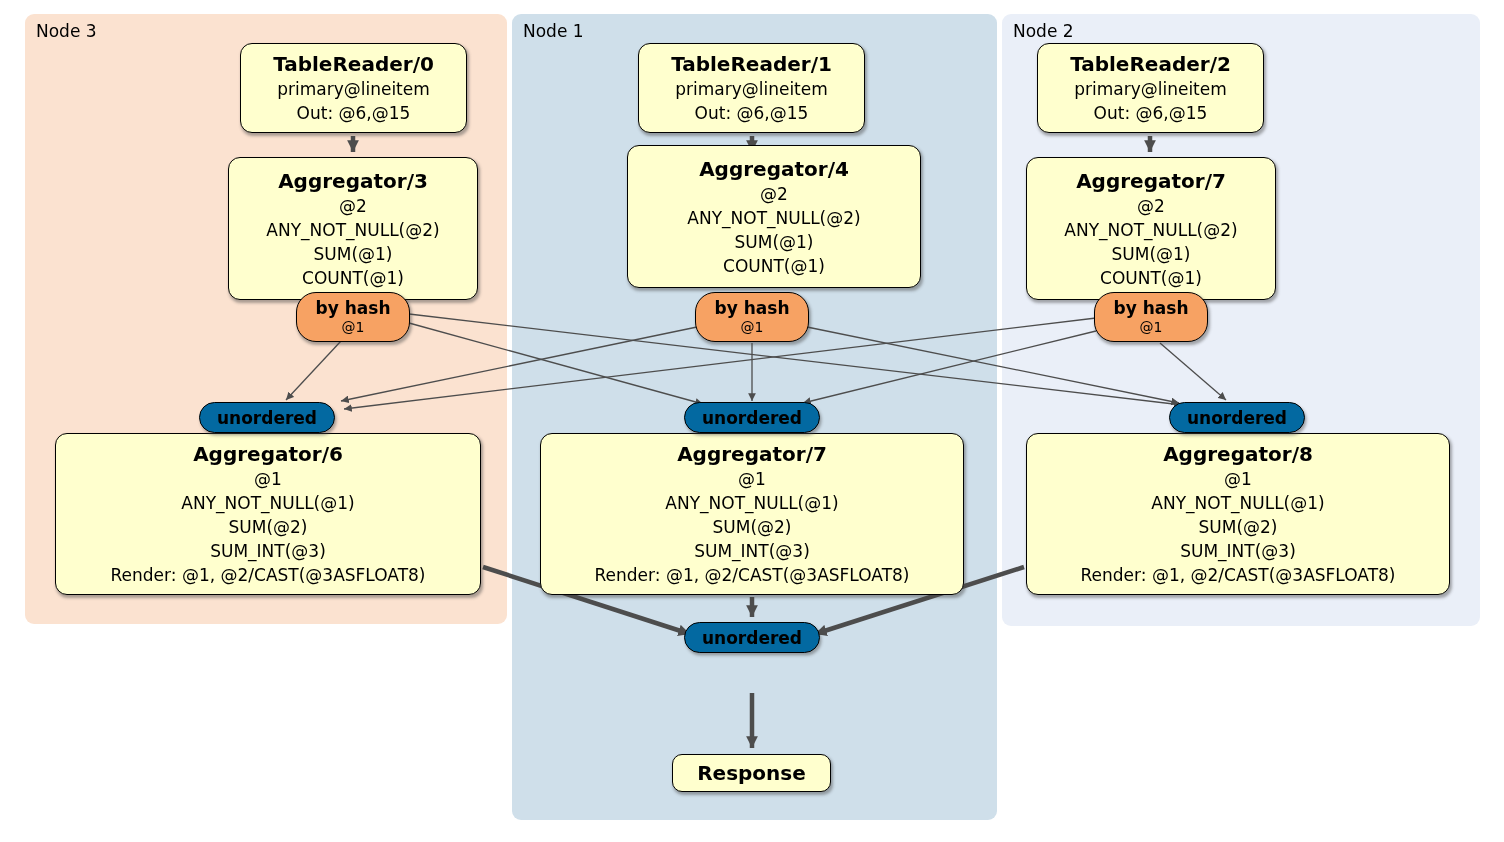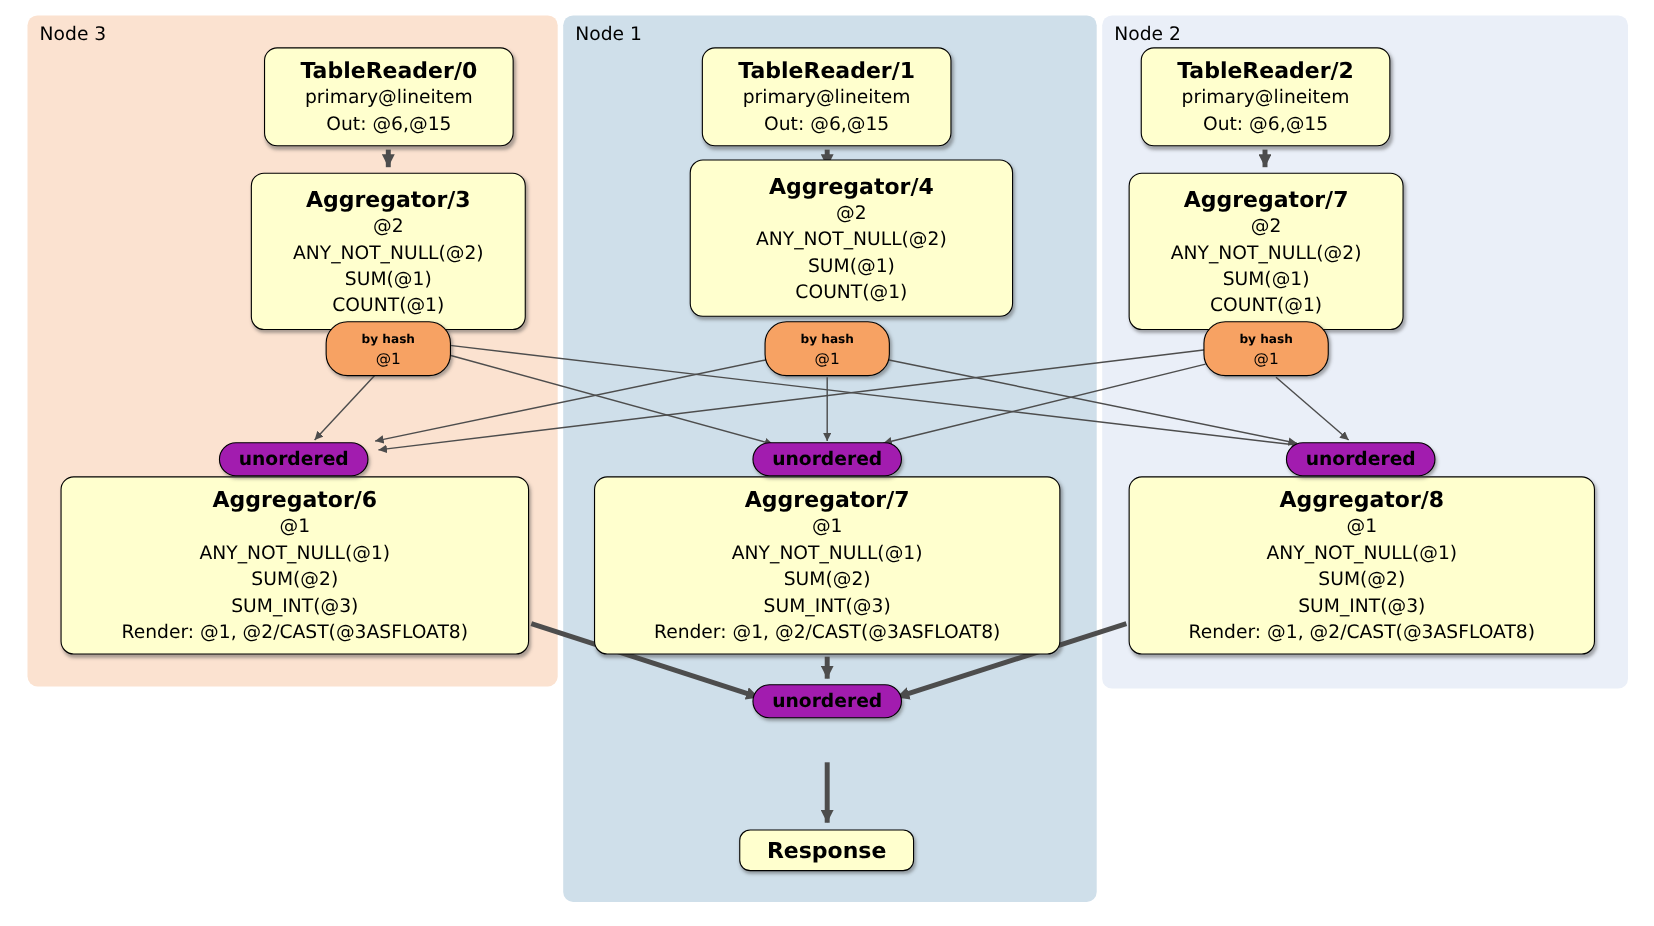--- a/index.html
+++ b/index.html
@@ -20,26 +20,26 @@
   }
   .ptitle{font-weight:bold;font-size:20px;line-height:26px;white-space:nowrap;}
   .pline{font-size:17px;line-height:24px;white-space:nowrap;}
 
   .router{
     position:absolute;z-index:4;box-sizing:border-box;width:114px;height:50px;
     background:#f7a263;border:1.6px solid #000;border-radius:20px;
     box-shadow:1.5px 2.5px 3px rgba(70,70,70,.45);
     display:flex;flex-direction:column;align-items:center;justify-content:center;text-align:center;
   }
-  .rlabel{font-weight:bold;font-size:11px;line-height:21px;}
+  .rlabel{font-weight:bold;font-size:17px;line-height:21px;}
   .rdetail{font-size:14px;line-height:17px;}
 
   .sync{
     position:absolute;z-index:4;box-sizing:border-box;width:136px;height:31px;
-    background:#a21caf;border:1.6px solid #000;border-radius:16px;
+    background:#0369a1;border:1.6px solid #000;border-radius:16px;
     box-shadow:1.5px 2.5px 3px rgba(70,70,70,.45);
     display:flex;align-items:center;justify-content:center;
     font-weight:bold;font-size:17px;
   }
 
   .term{
     position:absolute;z-index:3;box-sizing:border-box;
     background:#ffffce;border:1.6px solid #000;border-radius:10px;
     box-shadow:1.5px 2.5px 3px rgba(70,70,70,.45);
     display:flex;align-items:center;justify-content:center;

